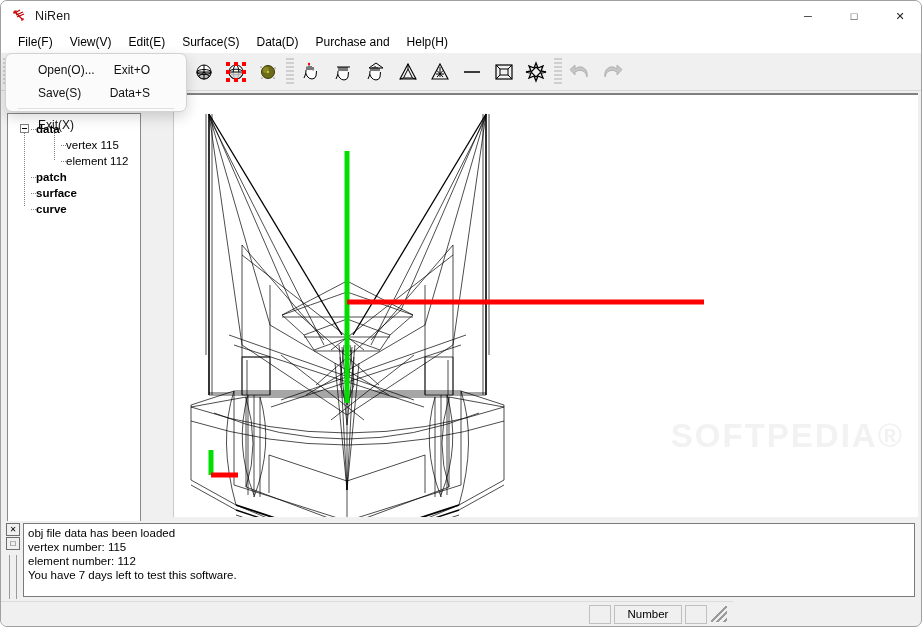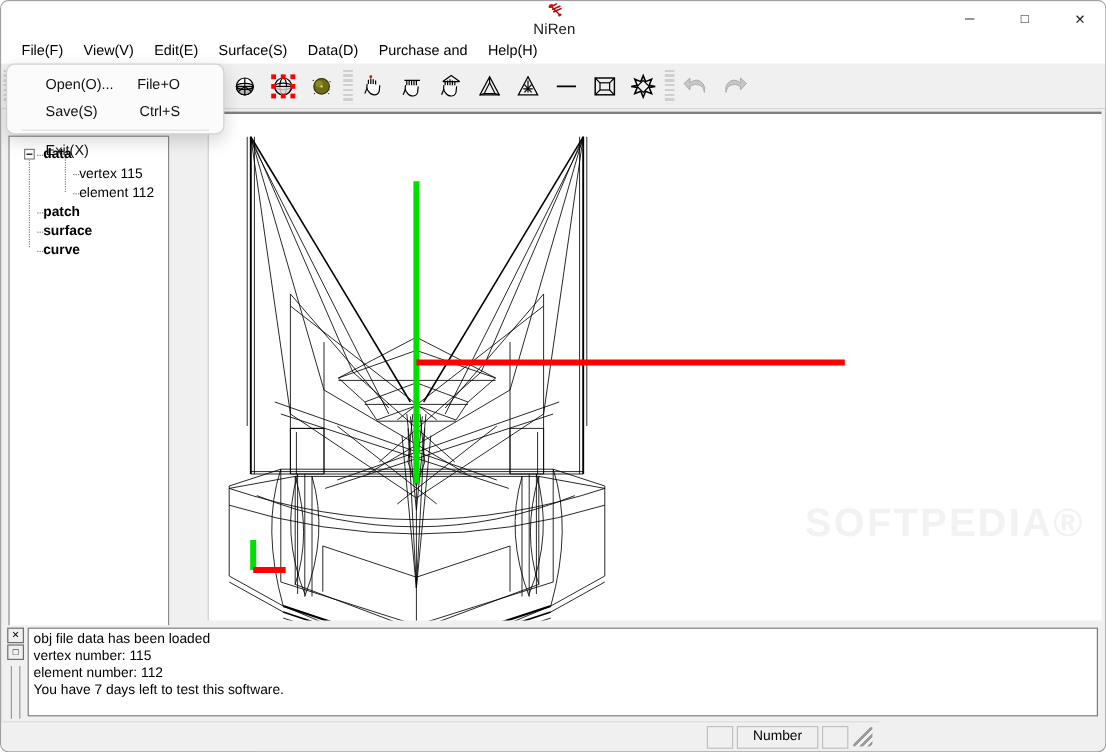--- a/index.html
+++ b/index.html
@@ -16,21 +16,21 @@
     border: 1px solid #a0a0a0;
     border-radius: 7px;
     overflow: hidden;
   }
 
   
   .titlebar {
     position: absolute; left: 0; top: 0;
     width: 922px; height: 30px;
     background: #ffffff;
-    display: flex; align-items: center; flex-direction: column;
+    display: flex; align-items: center;
   }
   .title-icon {
     width: 16px; height: 16px; margin-left: 10px; margin-right: 8px;
     position: relative;
   }
   .title-text {
     font-size: 12.5px; color: #1a1a1a;
     letter-spacing: 0.1px;
   }
   .win-buttons {
@@ -652,25 +652,25 @@
   <div class="statusbar">
     <div class="sb-pane sb-small"></div>
     <div class="sb-pane sb-number">Number</div>
     <div class="sb-pane sb-small"></div>
     <div class="sb-grip"></div>
   </div>
 
   <div class="dropdown">
     <div class="dd-item">
       <span>Open(O)...</span>
-      <span class="dd-accel">File+O</span>
+      <span class="dd-accel">Exit+O</span>
     </div>
     <div class="dd-item">
       <span>Save(S)</span>
-      <span class="dd-accel">Ctrl+S</span>
+      <span class="dd-accel">Data+S</span>
     </div>
     <div class="dd-sep"></div>
     <div class="dd-item">
       <span>Exit(X)</span>
     </div>
   </div>
 
 </div>
 
 </body></html>

